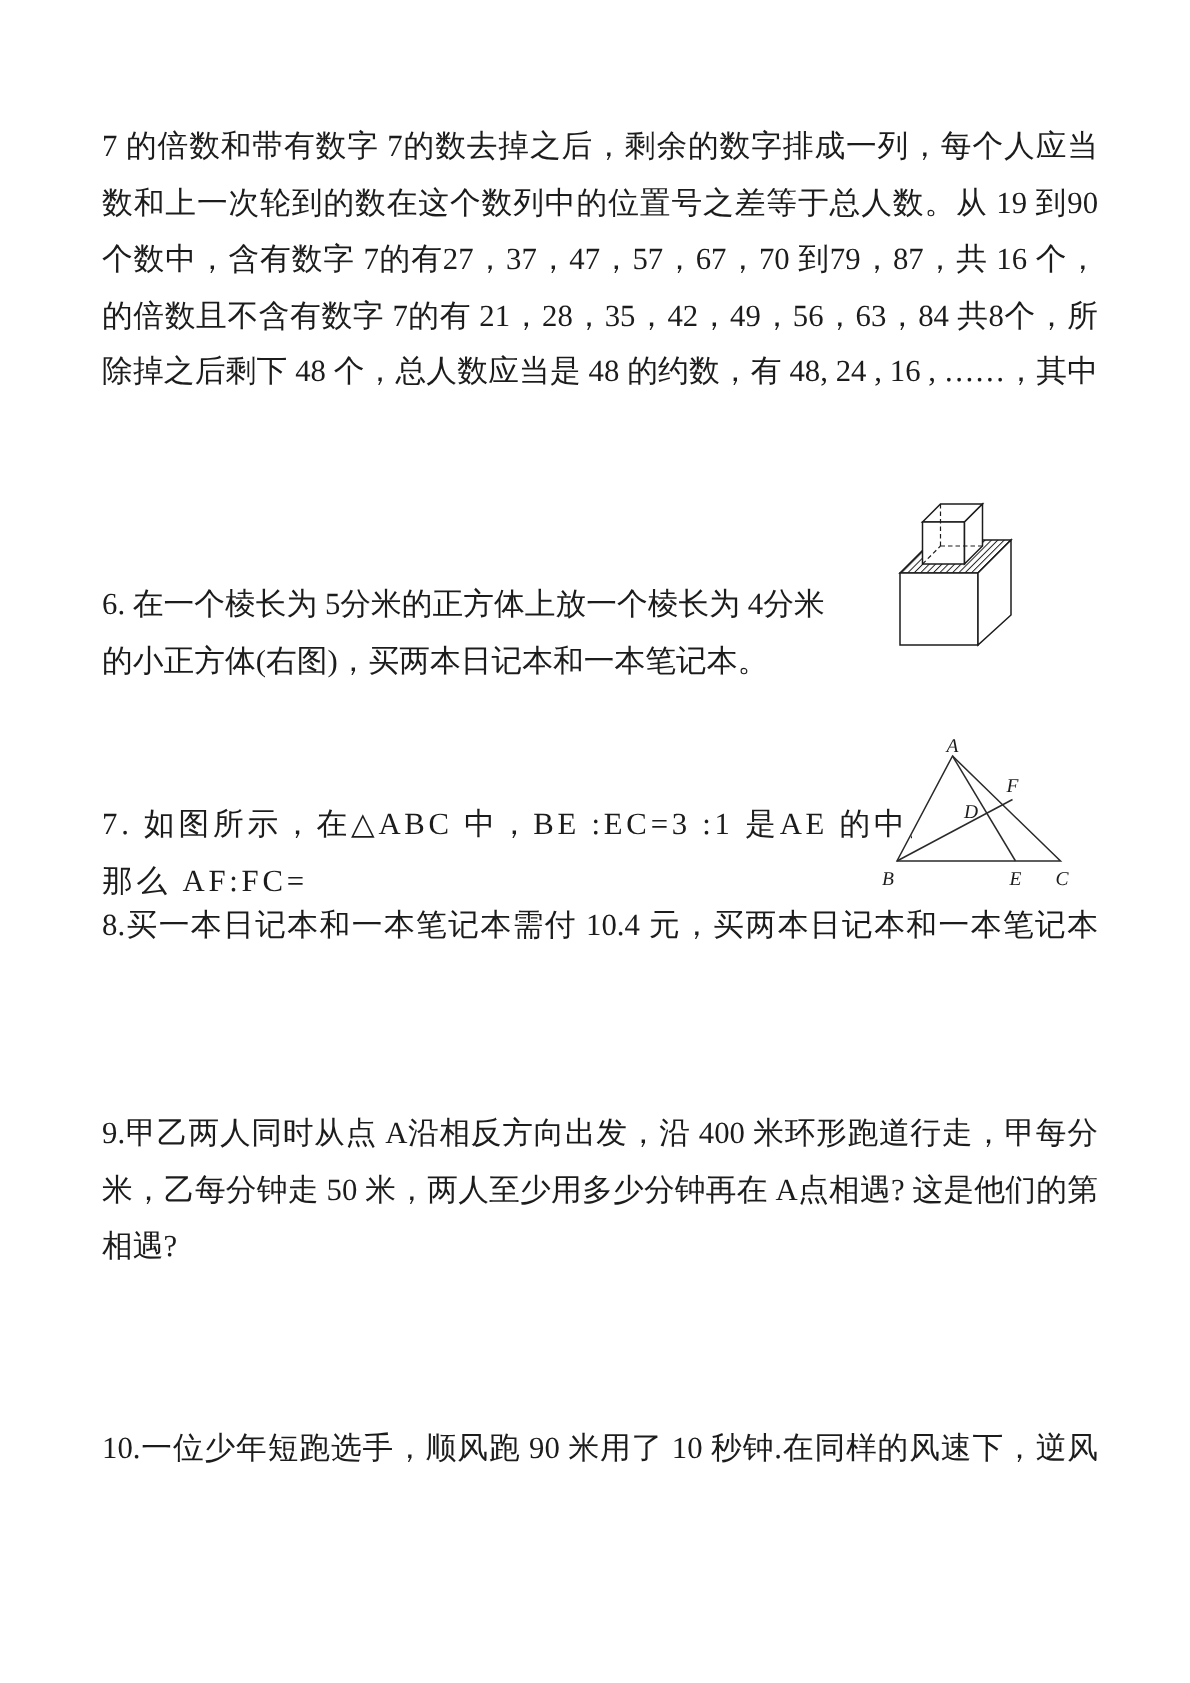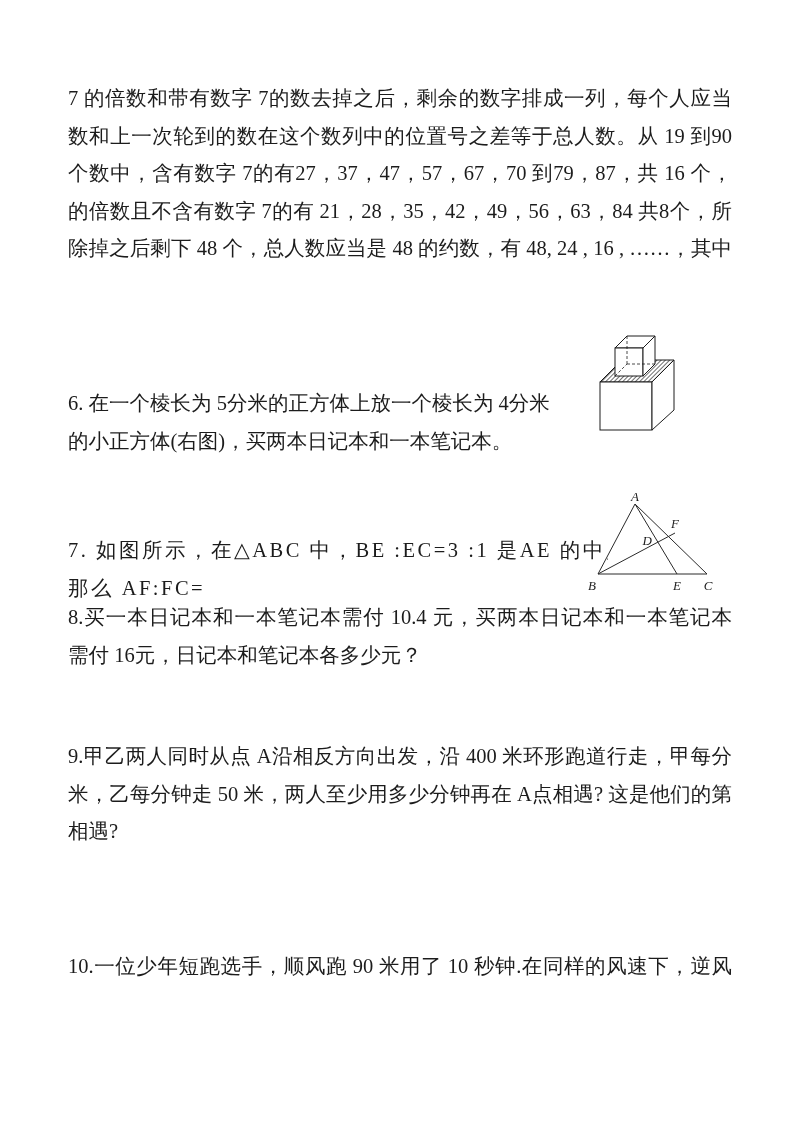--- a/index.html
+++ b/index.html
@@ -93,21 +93,20 @@
     <text class="figlabel" x="14" y="98" text-anchor="middle">B</text>
     <text class="figlabel" x="130" y="98" text-anchor="middle">C</text>
     <text class="figlabel" x="74" y="53" text-anchor="end">D</text>
     <text class="figlabel" x="99" y="98" text-anchor="middle">E</text>
     <text class="figlabel" x="97" y="36" text-anchor="middle">F</text>
   </svg>
 </div>
 
 <div class="block" style="top:599px;">
   <div class="line just">8.买一本日记本和一本笔记本需付 10.4 元，买两本日记本和一本笔记本</div>
-  <div class="line">需付 16元，日记本和笔记本各多少元？</div>
 </div>
 
 <div class="block" style="top:738px;">
   <div class="line just">9.甲乙两人同时从点 A沿相反方向出发，沿 400 米环形跑道行走，甲每分钟走 80</div>
   <div class="line just">米，乙每分钟走 50 米，两人至少用多少分钟再在 A点相遇? 这是他们的第几次</div>
   <div class="line">相遇?</div>
 </div>
 
 <div class="block" style="top:948px;">
   <div class="line just">10.一位少年短跑选手，顺风跑 90 米用了 10 秒钟.在同样的风速下，逆风跑 70</div>

